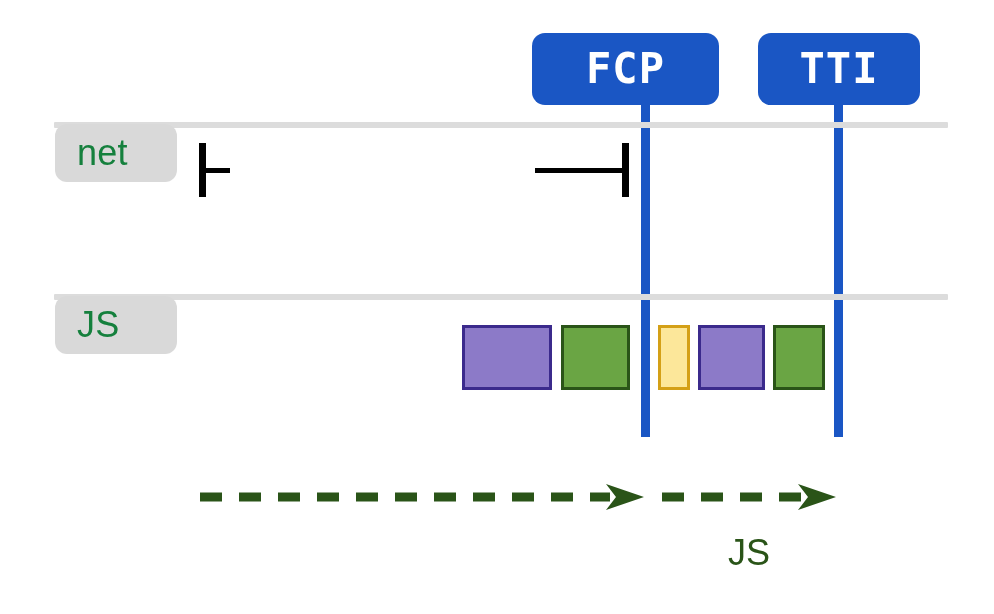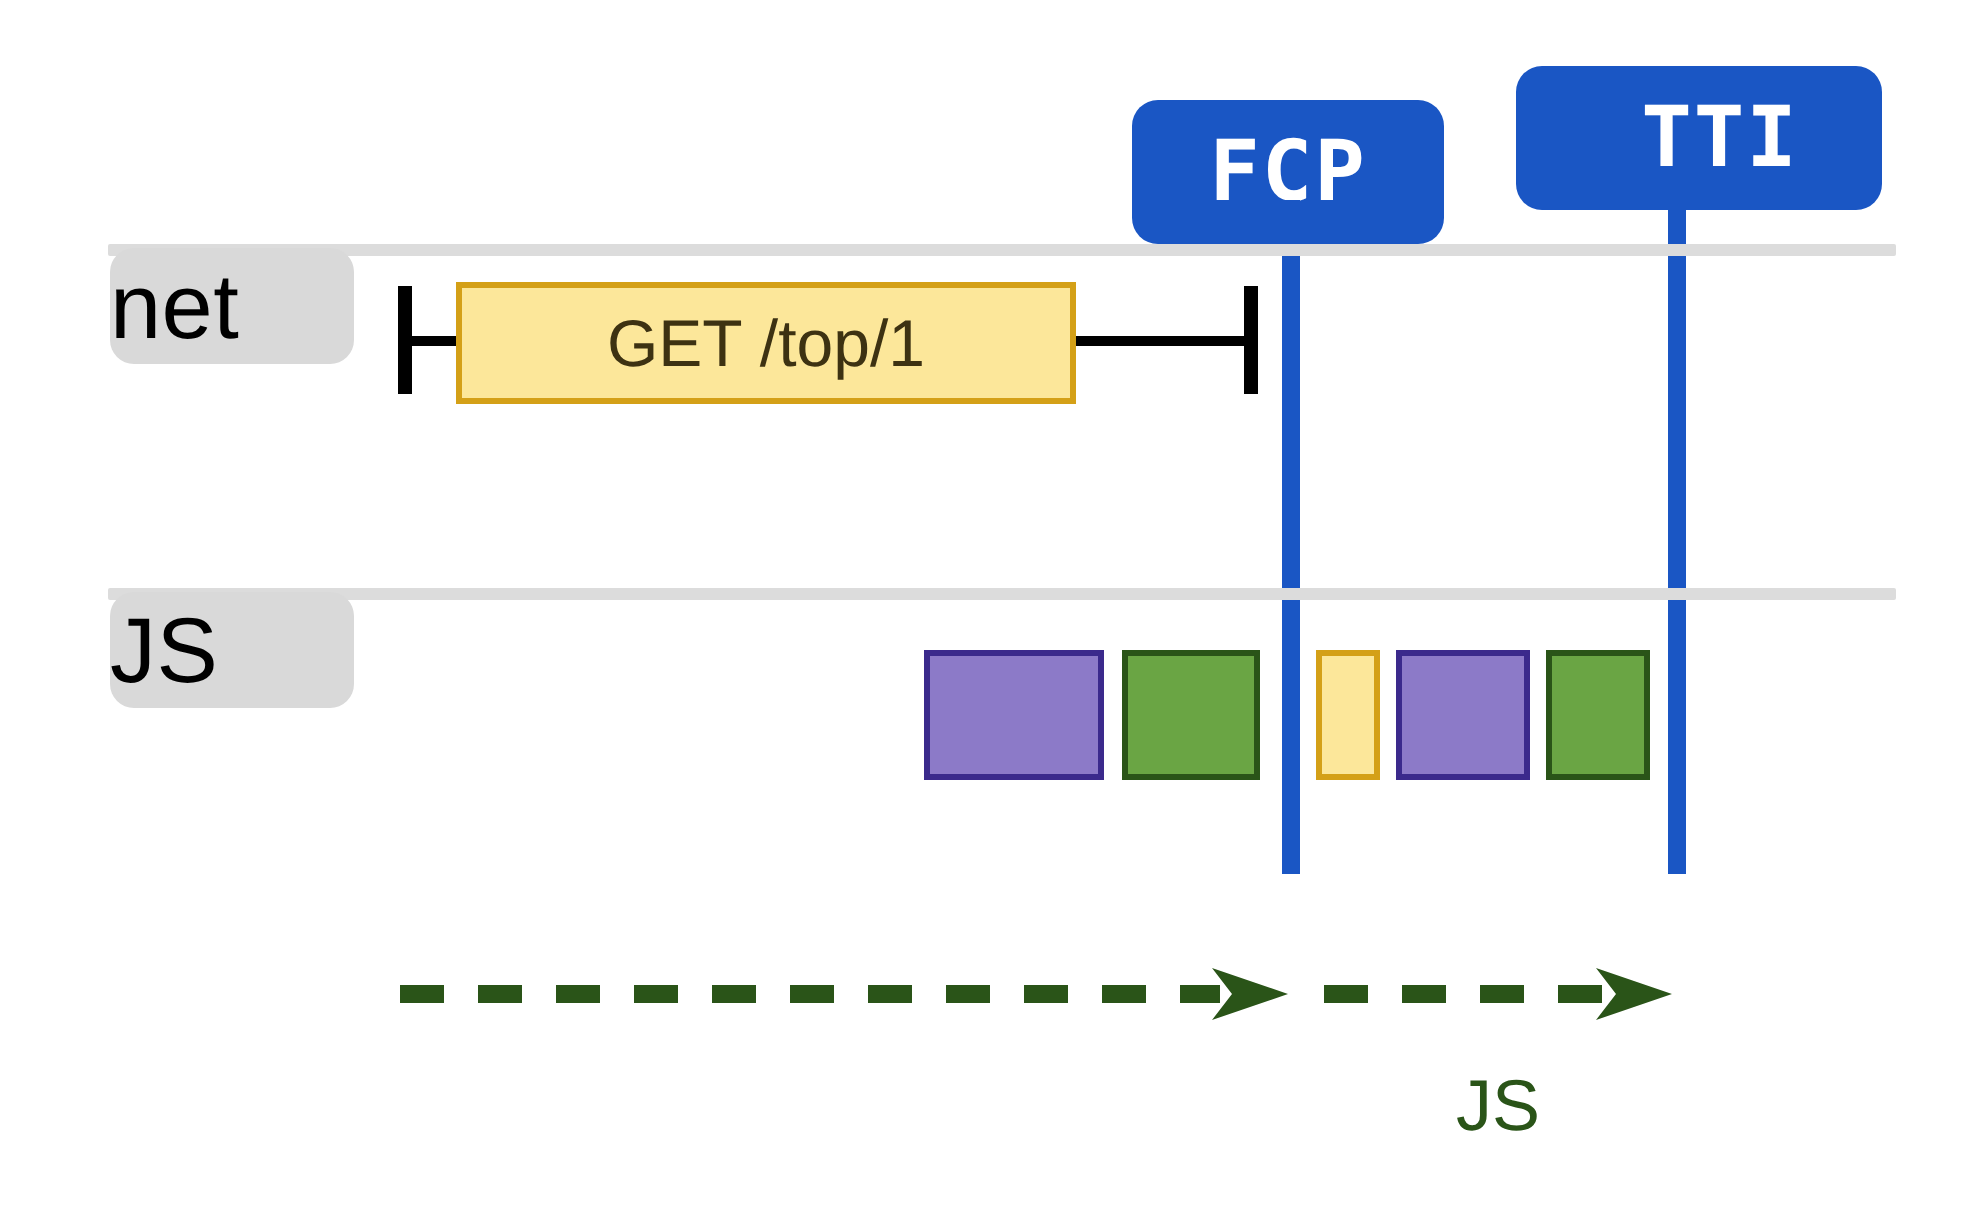--- a/index.html
+++ b/index.html
@@ -23,25 +23,26 @@
   .track-line {
     position: absolute;
     height: 6px;
     background: #dcdcdc;
     border-radius: 1px;
   }
   .lane-badge {
     position: absolute;
     background: #d9d9d9;
     border-radius: 12px;
-    color: #000000;
+    color: #15803d;
     display: flex;
     align-items: center;
+    padding-left: 22px;
     box-sizing: border-box;
-    font-size: 46px;
+    font-size: 36px;
     letter-spacing: 0.2px;
     line-height: 1;
   }
 
   
   .whisker-cap {
     position: absolute;
     width: 7px;
     background: #000000;
   }
@@ -104,41 +105,40 @@
     line-height: 1;
     white-space: nowrap;
     text-align: center;
   }
 </style>
 </head>
 <body>
 
 <div id="stage">
 
-  <div class="marker-badge" style="left:566px; top:33px; width:156px; height:72px;margin-top:17px;">FCP</div>
+  <div class="marker-badge" style="left:532px; top:33px; width:187px; height:72px;">FCP</div>
 
-  <div class="marker-badge" style="left:758px; top:33px; width:162px; height:72px;padding-left:21px;">TTI</div>
+  <div class="marker-badge" style="left:758px; top:33px; width:162px; height:72px;">TTI</div>
 
   <div class="marker-line" style="left:641px; top:100px; height:337px;"></div>
 
   <div class="marker-line" style="left:834px; top:100px; height:337px;"></div>
 
   <div class="track-line" style="left:54px; top:122px; width:894px;"></div>
 
   <div class="lane-badge" style="left:55px; top:124px; width:122px; height:58px;">net</div>
 
   <div class="whisker-cap" style="left:199px; top:143px; height:54px;"></div>
 
   <div class="whisker-stem" style="left:204px; top:168px; width:26px;"></div>
 
   <div class="whisker-stem" style="left:535px; top:168px; width:92px;"></div>
 
   <div class="whisker-cap" style="left:622px; top:143px; height:54px;"></div>
 
-  <div class="req-box" style="left:228px; top:141px; width:310px; height:61px;">GET /top/1</div>
 
   <div class="track-line" style="left:54px; top:294px; width:894px;"></div>
 
   <div class="lane-badge" style="left:55px; top:296px; width:122px; height:58px;">JS</div>
 
   <div class="task-block" style="left:462px; top:325px; width:90px; height:65px; background:#8c7ac8; border-color:#3b2a8c;"></div>
 
   <div class="task-block" style="left:561px; top:325px; width:69px; height:65px; background:#6aa544; border-color:#2a5418;"></div>
 
   <div class="task-block" style="left:658px; top:325px; width:32px; height:65px; background:#fce79a; border-color:#d4a017;"></div>

